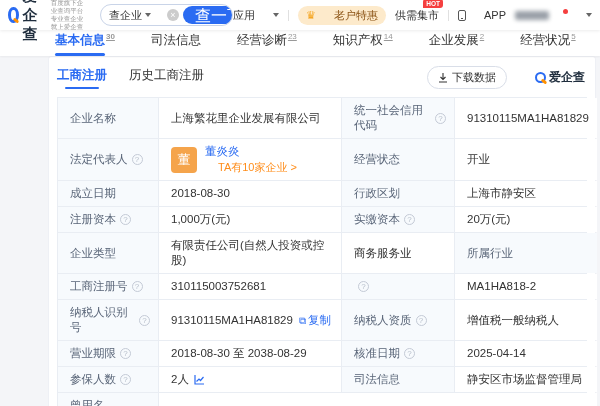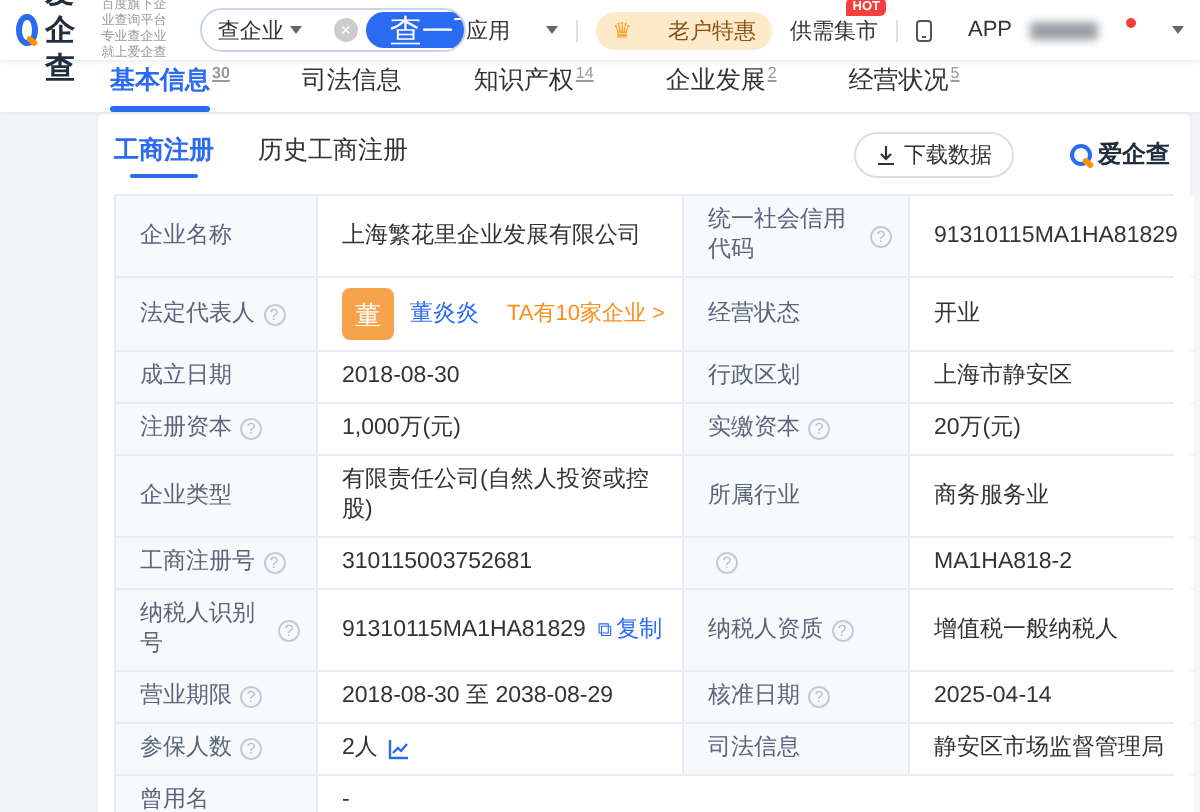--- a/index.html
+++ b/index.html
@@ -53,21 +53,21 @@
   
   .grid { display:grid; grid-template-columns:100px 182px 112px 1fr; gap:1px; background:#e9edf3; border:1px solid #e9edf3; margin:2px 8px 8px 8px; }
   .cell { background:#fff; padding:5px 8px 5px 12px; display:flex; align-items:center; line-height:15px; font-size:11.5px; }
   .cell.lbl { background:#f7fafd; color:#596578; }
   .cell.span3 { grid-column:2 / 5; }
   .help { width:11px; height:11px; border:1px solid #c4cad6; border-radius:50%; color:#b6bdc9; font-size:8px; line-height:10px; text-align:center; display:inline-block; margin-left:4px; flex:none; cursor:pointer; font-style:normal; }
   .blue-link { color:#2a6bf2; cursor:pointer; }
   .orange-link { color:#ff8d1a; cursor:pointer; font-size:11px;margin-left:13px; }
   .rep { display:flex; align-items:center; gap:8px; }
   .rep-avatar { width:26px; height:26px; background:#f5a44b; border-radius:4px; color:#fff; font-size:13px; display:flex; align-items:center; justify-content:center; flex:none; cursor:pointer; }
-  .rep-info { display:flex; gap:1px; }
+  .rep-info { display:flex; flex-direction:column; gap:1px; }
   .copy { display:inline-flex; align-items:center; gap:2px; color:#2a6bf2; margin-left:6px; cursor:pointer; }
   .copy-icon { font-size:10px; font-style:normal; }
   .chart-icon { margin-left:5px; cursor:pointer; display:inline-flex; }
   .dl-icon { display:inline-flex; }
 </style>
 </head>
 <body>
 
 <header class="topbar">
   <div class="logo">
@@ -111,20 +111,21 @@
       <span class="user-blur"></span>
       <span class="user-dot"></span>
       <i class="caret"></i>
     </span>
   </nav>
 </header>
 
 <div class="tabbar">
   <span class="tab active"><span>基本信息</span><sup>30</sup></span>
   <span class="tab"><span>司法信息</span></span>
+  <span class="tab"><span>经营诊断</span><sup>23</sup></span>
   <span class="tab"><span>知识产权</span><sup>14</sup></span>
   <span class="tab"><span>企业发展</span><sup>2</sup></span>
   <span class="tab"><span>经营状况</span><sup>5</sup></span>
 
 </div>
 
 <div class="content">
   <div class="card">
     <div class="subtabs">
       <span class="subtab active">工商注册</span>
@@ -208,25 +209,25 @@
       <div class="cell">
           <span>20万(元)</span>
         </div>
 
       <div class="cell lbl">
           <span>企业类型</span>
         </div>
       <div class="cell">
           <span>有限责任公司(自然人投资或控股)</span>
         </div>
+      <div class="cell">
+          <span>商务服务业</span>
+        </div>
       <div class="cell lbl">
           <span>所属行业</span>
-        </div>
-      <div class="cell">
-          <span>商务服务业</span>
         </div>
 
       <div class="cell lbl">
           <span>工商注册号</span>
           <i class="help">?</i>
         </div>
       <div class="cell">
           <span>310115003752681</span>
         </div>
       <div class="cell lbl">

